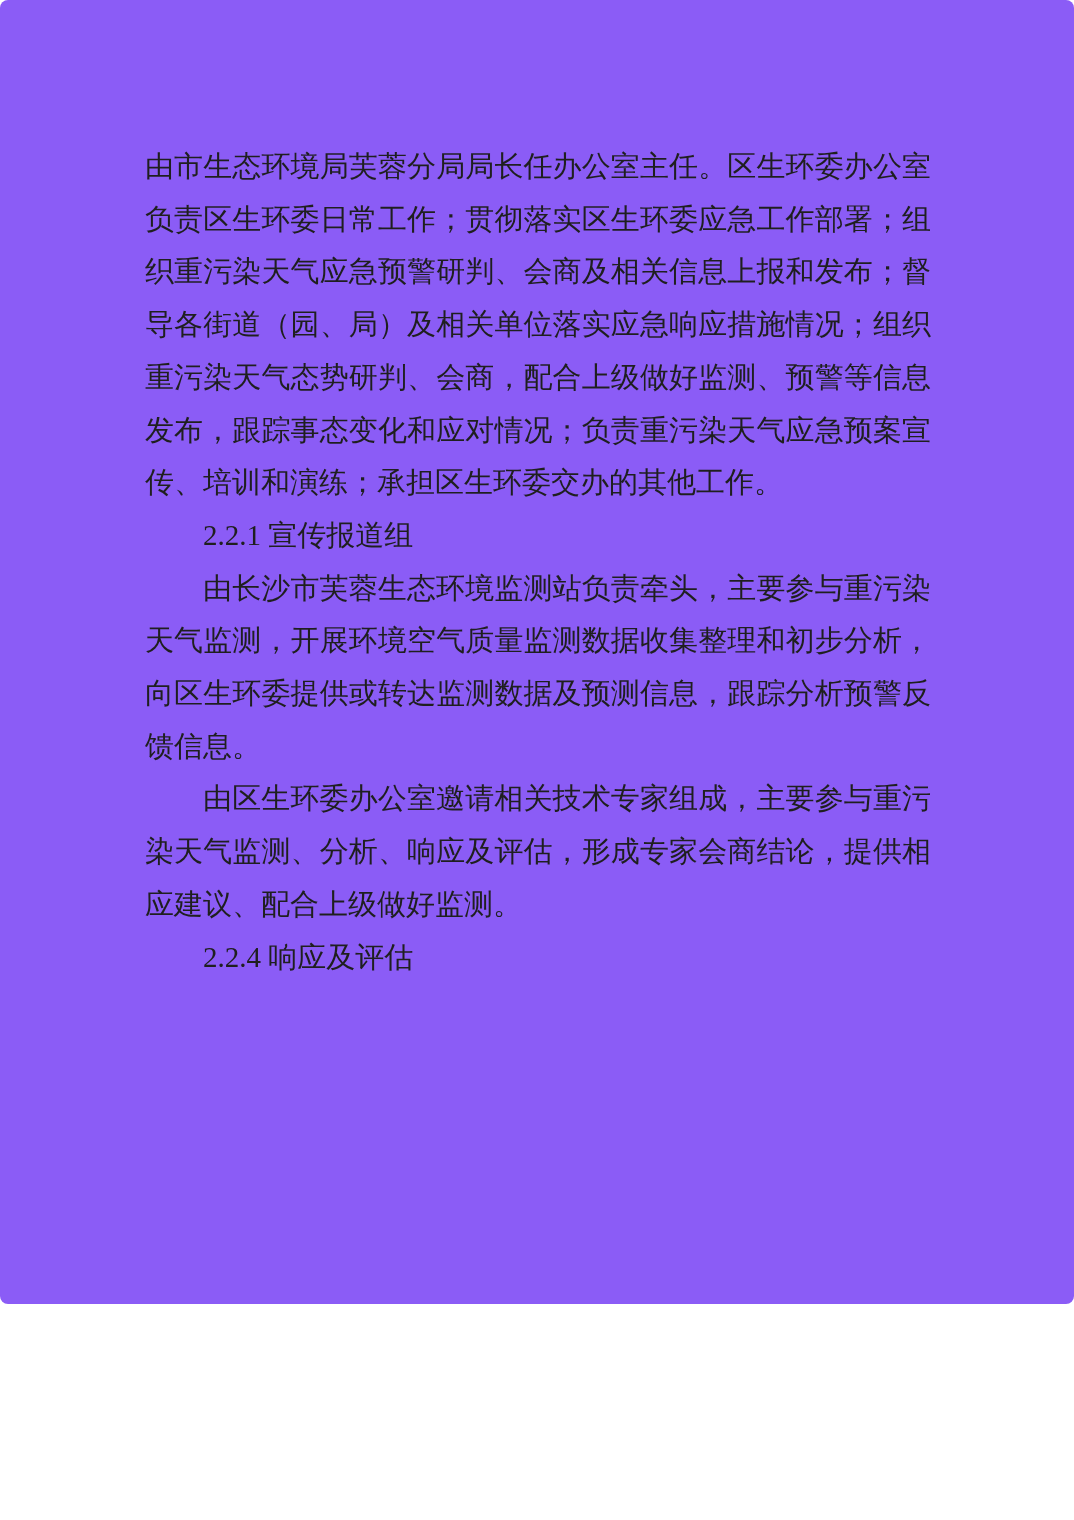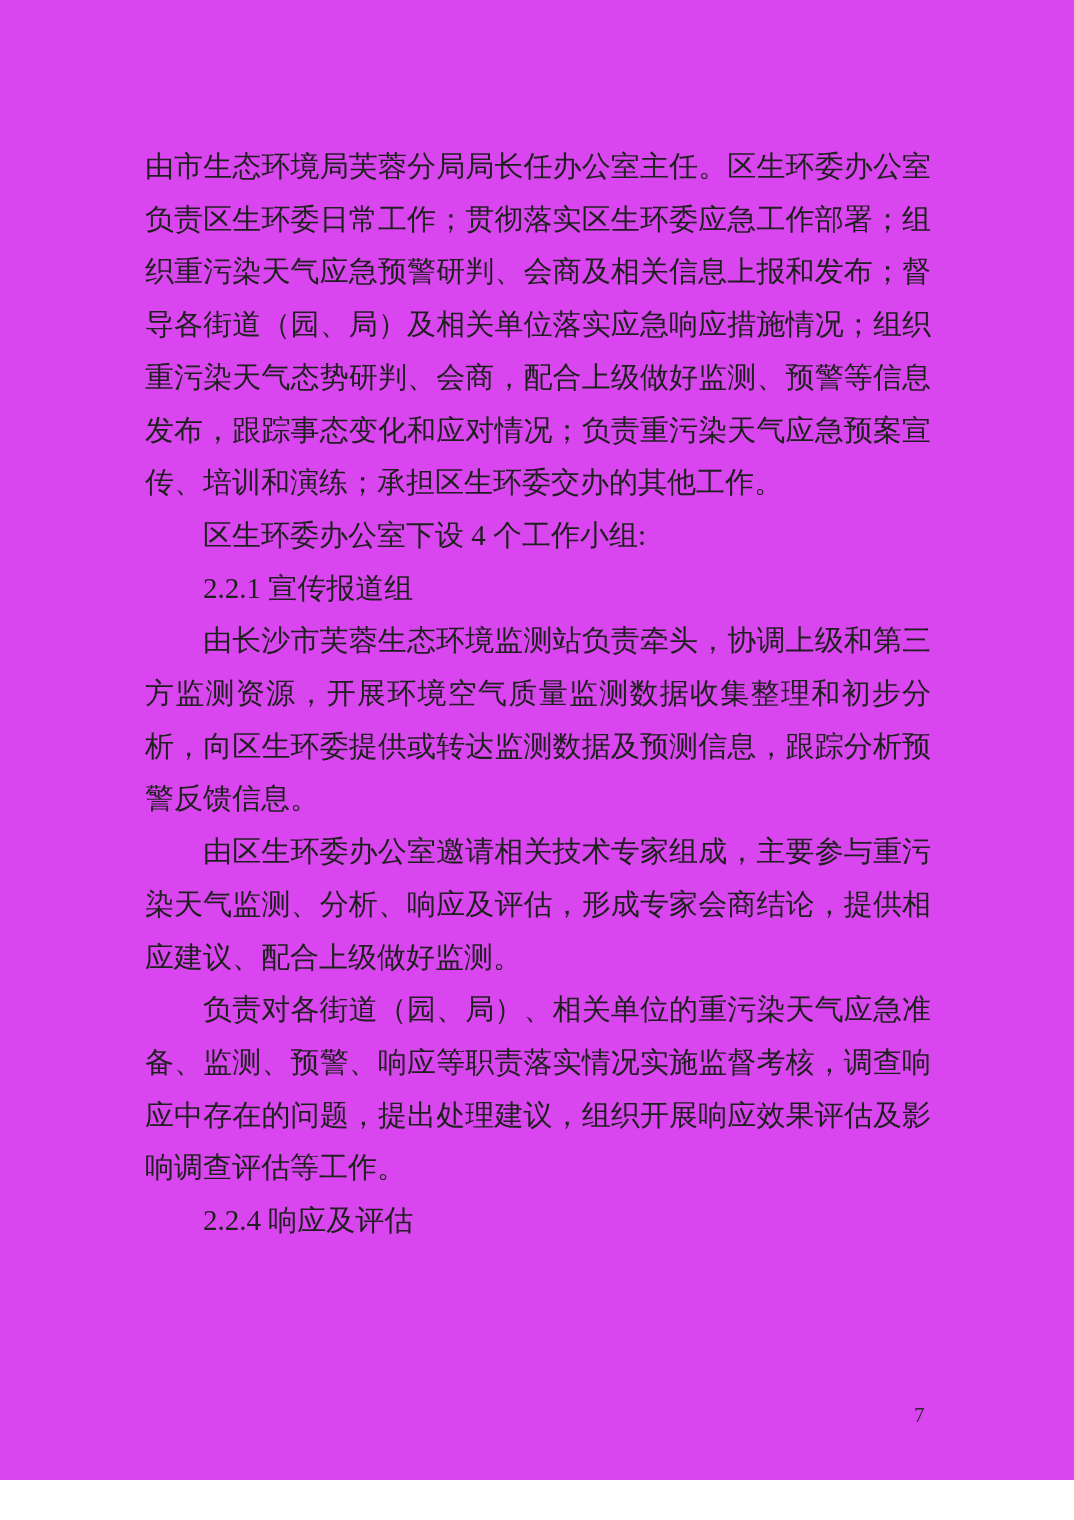--- a/index.html
+++ b/index.html
@@ -3,25 +3,26 @@
 <meta charset="utf-8">
 <style>
   html, body {
     margin: 0;
     padding: 0;
     background: #ffffff;
   }
   .page {
     position: relative;
     width: 1074px;
-    height: 1480px;
-    background: #d946ef;
+    height: 1304px;
+    background: #8b5cf6;
     overflow: hidden;
     font-family: "Liberation Serif", "DejaVu Serif", serif;
     color: #1f1f1f;
+    border-radius: 8px;
   }
   .content {
     position: absolute;
     left: 145px;
     top: 140px;
     width: 786px;
   }
   .content p {
     margin: 0;
     padding: 0;
@@ -44,21 +45,19 @@
     color: #2a2a2a;
     font-family: "Liberation Serif", "DejaVu Serif", serif;
   }
 </style>
 </head>
 <body>
 
 <div class="page">
   <div class="content">
     <p>由市生态环境局芙蓉分局局长任办公室主任。区生环委办公室负责区生环委日常工作；贯彻落实区生环委应急工作部署；组织重污染天气应急预警研判、会商及相关信息上报和发布；督导各街道（园、局）及相关单位落实应急响应措施情况；组织重污染天气态势研判、会商，配合上级做好监测、预警等信息发布，跟踪事态变化和应对情况；负责重污染天气应急预案宣传、培训和演练；承担区生环委交办的其他工作。</p>
-    <p class="indent">区生环委办公室下设 4 个工作小组:</p>
     <p class="indent">2.2.1 宣传报道组</p>
-    <p class="indent">由长沙市芙蓉生态环境监测站负责牵头，协调上级和第三方监测资源，开展环境空气质量监测数据收集整理和初步分析，向区生环委提供或转达监测数据及预测信息，跟踪分析预警反馈信息。</p>
+    <p class="indent">由长沙市芙蓉生态环境监测站负责牵头，主要参与重污染天气监测，开展环境空气质量监测数据收集整理和初步分析，向区生环委提供或转达监测数据及预测信息，跟踪分析预警反馈信息。</p>
     <p class="indent">由区生环委办公室邀请相关技术专家组成，主要参与重污染天气监测、分析、响应及评估，形成专家会商结论，提供相应建议、配合上级做好监测。</p>
-    <p class="indent">负责对各街道（园、局）、相关单位的重污染天气应急准备、监测、预警、响应等职责落实情况实施监督考核，调查响应中存在的问题，提出处理建议，组织开展响应效果评估及影响调查评估等工作。</p>
     <p class="indent">2.2.4 响应及评估</p>
   </div>
   <div class="page-number">7</div>
 </div>
 
 </body></html>

